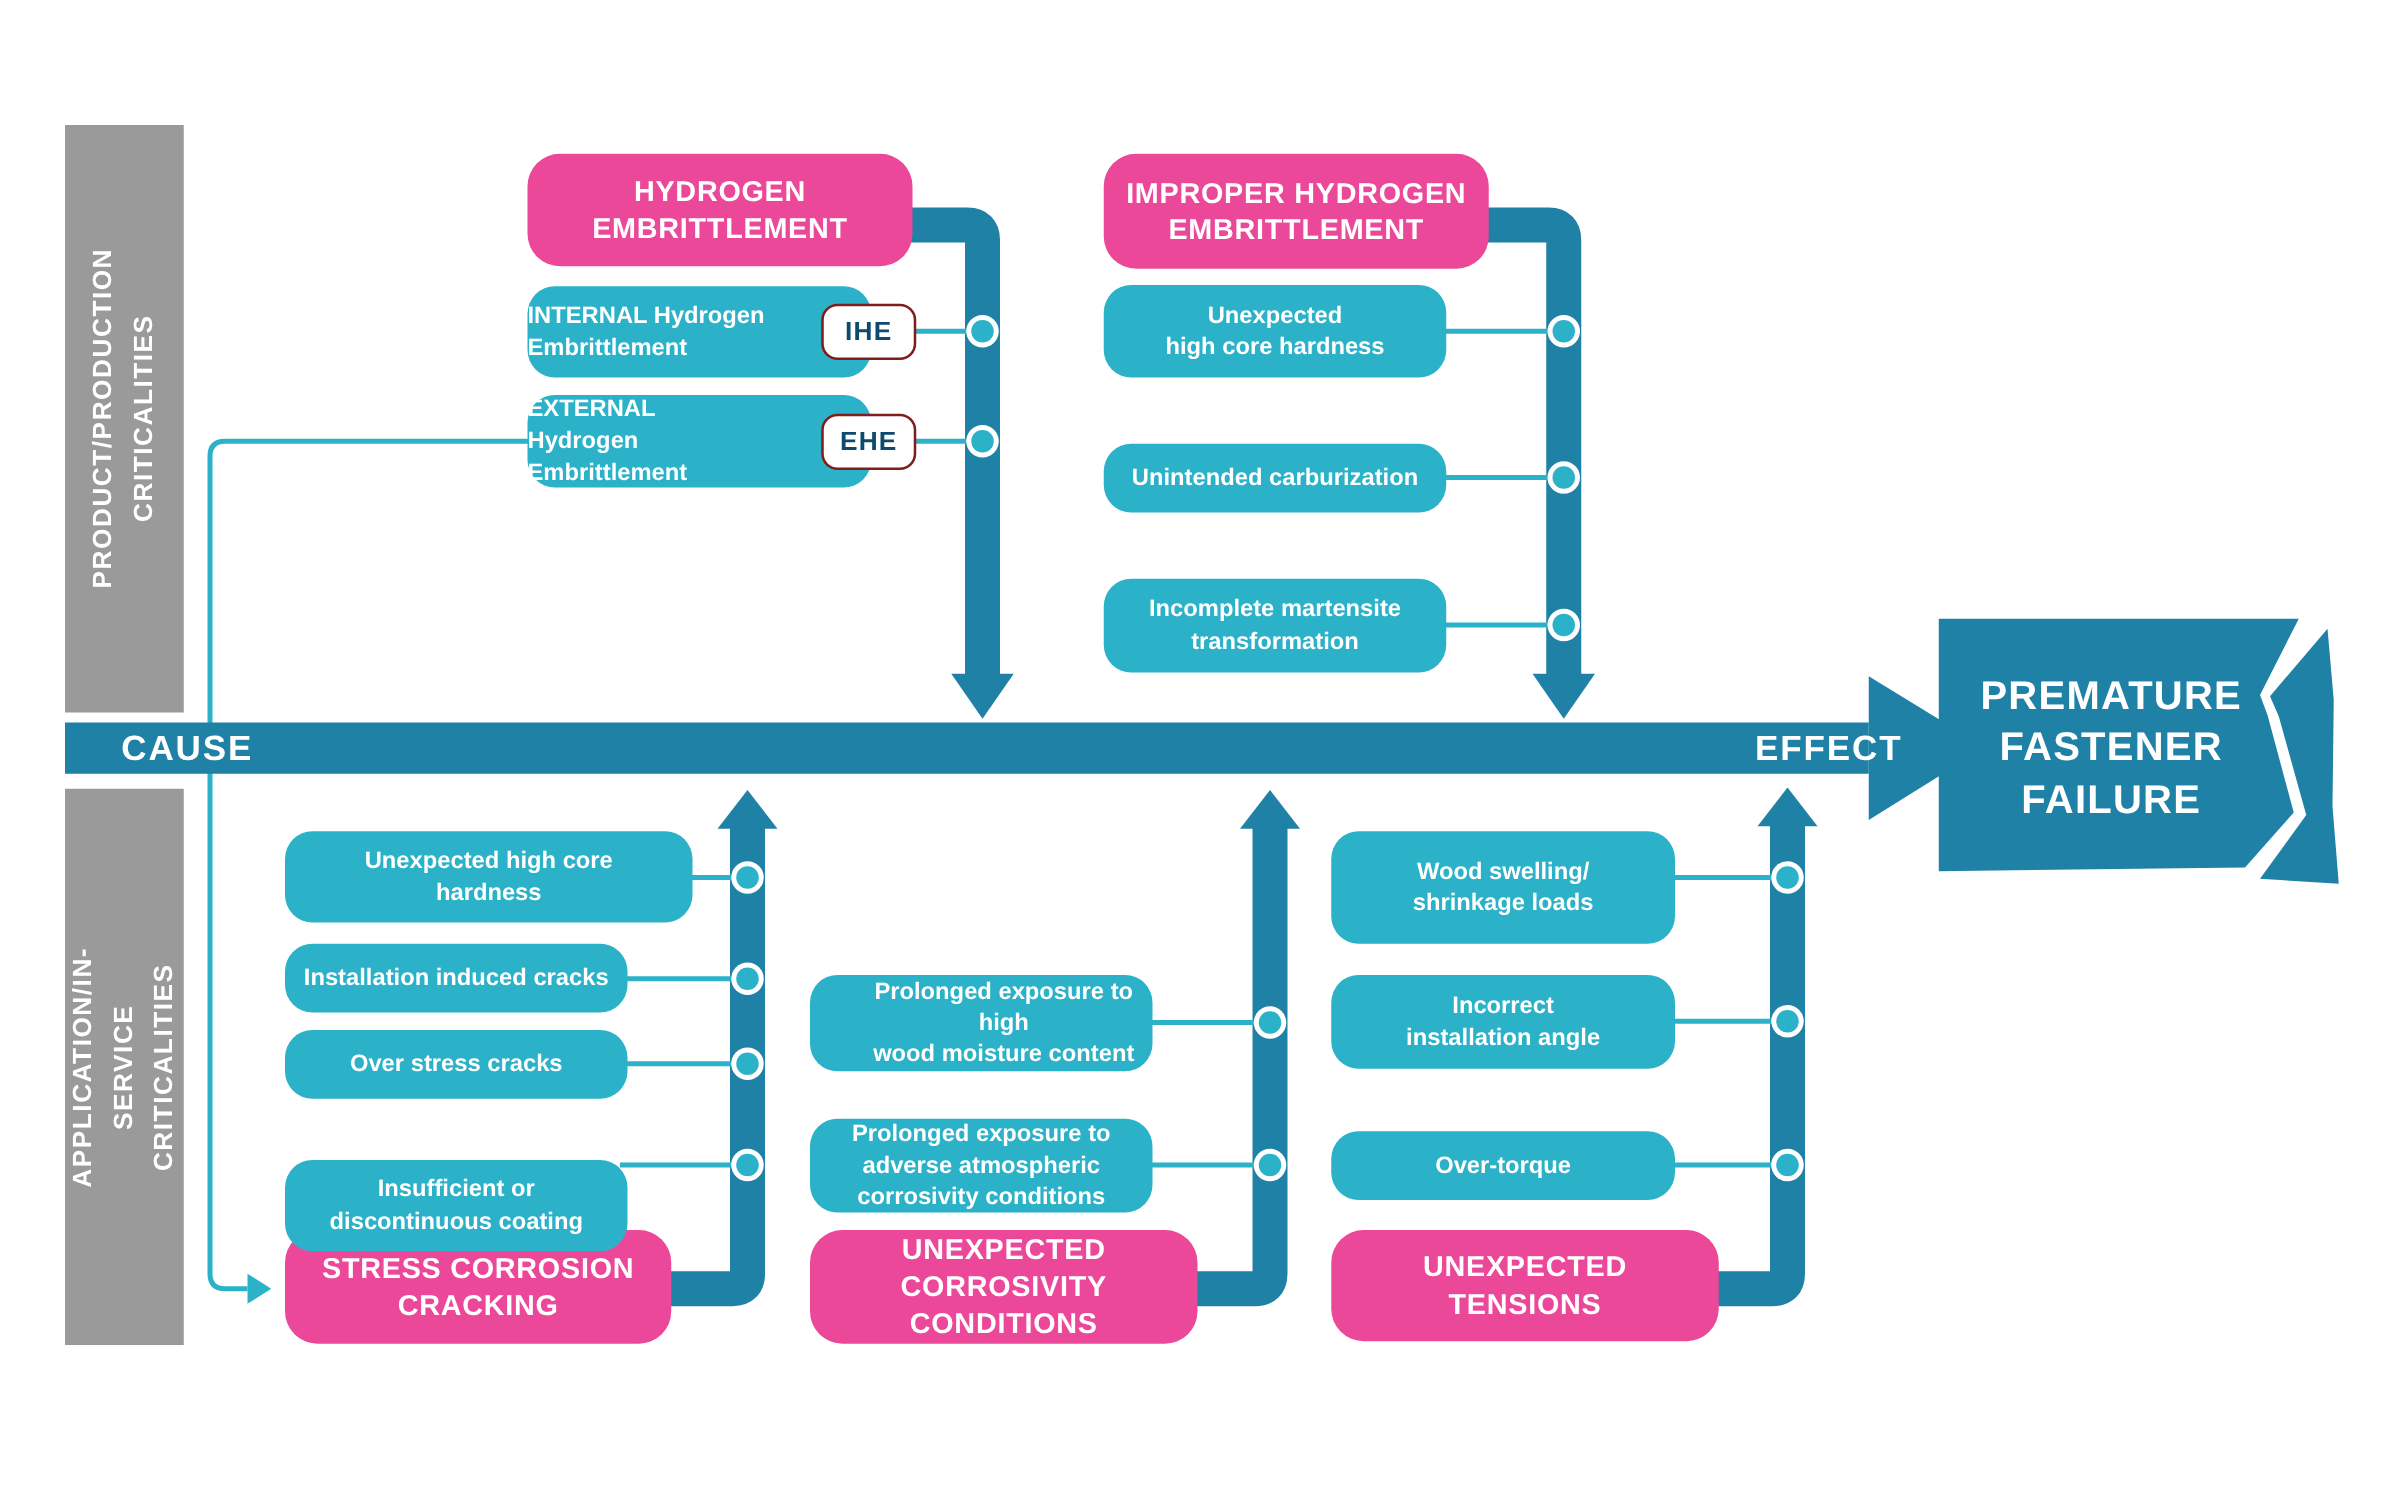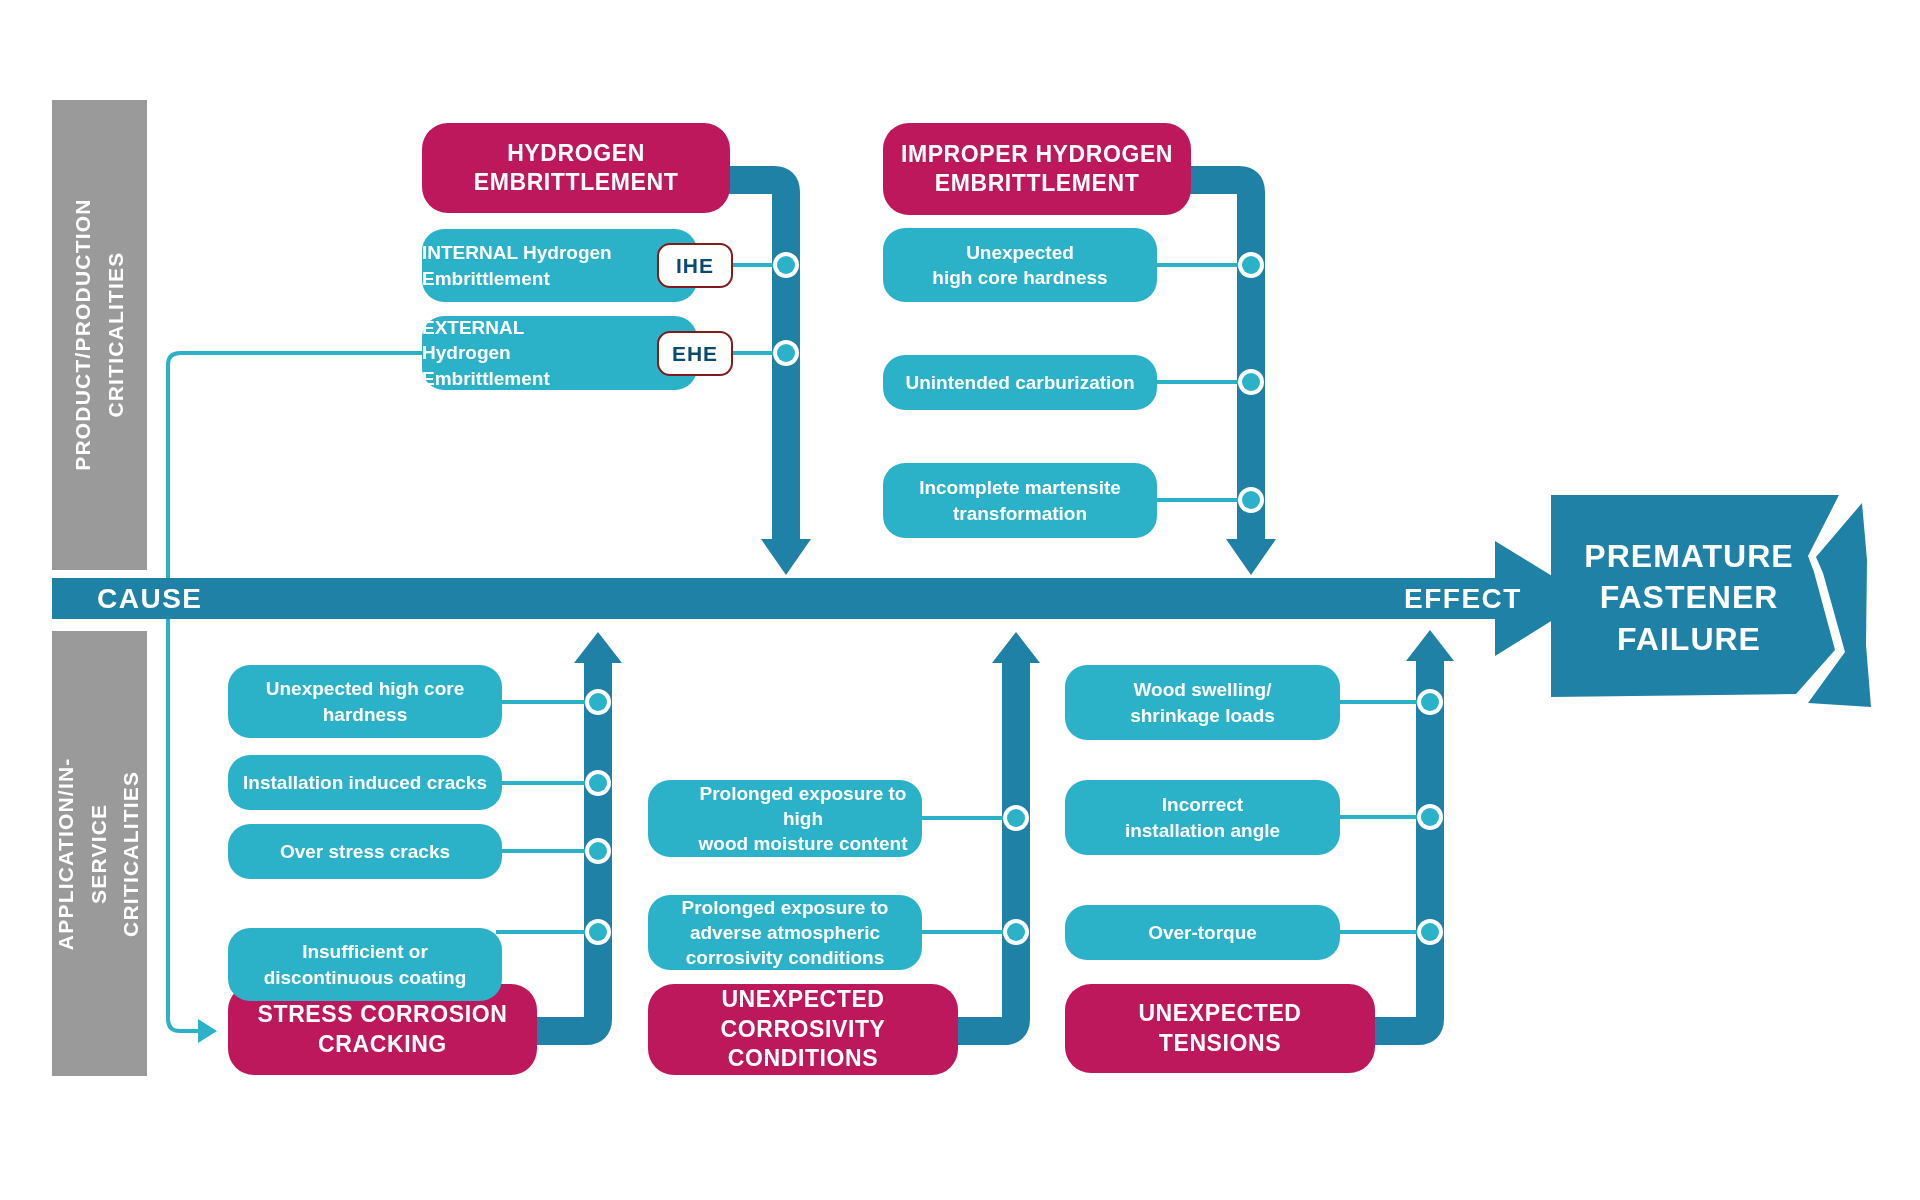--- a/index.html
+++ b/index.html
@@ -31,21 +31,21 @@
     box-sizing:border-box;
   }
   .band-label { color:#ffffff; font-size:28px; letter-spacing:1.5px; }
   #effect-label {
     position:absolute; left:1403px; top:578px; width:120px; height:41px;
     display:flex; align-items:center; justify-content:center;
   }
 
   
   .hdr {
-    position:absolute; background:#be185d; border-radius:26px;
+    position:absolute; background:#ec4899; border-radius:26px;
     display:flex; align-items:center; justify-content:center;
     color:#ffffff; font-size:23px; line-height:1.28; letter-spacing:0.6px;
     text-align:center; white-space:pre-line;
   }
   .item {
     position:absolute; background:#2bb2c9; border-radius:22px;
     display:flex; align-items:center; justify-content:center;
     color:#ffffff; font-size:19px; line-height:1.32;
     text-align:center; white-space:pre-line; box-sizing:border-box;
   }
@@ -62,31 +62,31 @@
   #item-hy-1      { left:422px;  top:316px; width:275px; height:74px; }
   #badge-ihe      { left:657px;  top:243px; width:76px;  height:45px; }
   #badge-ehe      { left:657px;  top:331px; width:76px;  height:45px; }
 
   #hdr-improper   { left:883px;  top:123px; width:308px; height:92px; }
   #item-im-0      { left:883px;  top:228px; width:274px; height:74px; }
   #item-im-1      { left:883px;  top:355px; width:274px; height:55px; }
   #item-im-2      { left:883px;  top:463px; width:274px; height:75px; }
 
   #hdr-scc        { left:228px;  top:984px; width:309px; height:91px; }
-  #item-scc-0     { left:228px;  top:665px; width:274px; height:73px; }
+  #item-scc-0     { left:228px;  top:665px; width:326px; height:73px; }
   #item-scc-1     { left:228px;  top:755px; width:274px; height:55px; }
   #item-scc-2     { left:228px;  top:824px; width:274px; height:55px; }
   #item-scc-3     { left:228px;  top:895px; width:274px; height:73px;margin-top:33px; }
 
   #hdr-cor        { left:648px;  top:984px; width:310px; height:91px; }
   #item-cor-0     { left:648px;  top:780px; width:274px; height:77px;padding-left:36px; }
   #item-cor-1     { left:648px;  top:895px; width:274px; height:75px; }
 
   #hdr-ten        { left:1065px; top:984px; width:310px; height:89px; }
-  #item-ten-0     { left:1065px; top:665px; width:275px; height:75px; }
+  #item-ten-0     { left:1065px; top:665px; width:275px; height:90px; }
   #item-ten-1     { left:1065px; top:780px; width:275px; height:75px; }
   #item-ten-2     { left:1065px; top:905px; width:275px; height:55px; }
 
   
   #premature-text {
     position:absolute; left:1556px; top:500px; width:266px; height:196px;
     display:flex; align-items:center; justify-content:center;
     color:#ffffff; font-size:32px; line-height:1.3; letter-spacing:1px;
     text-align:center; white-space:pre-line;
   }

